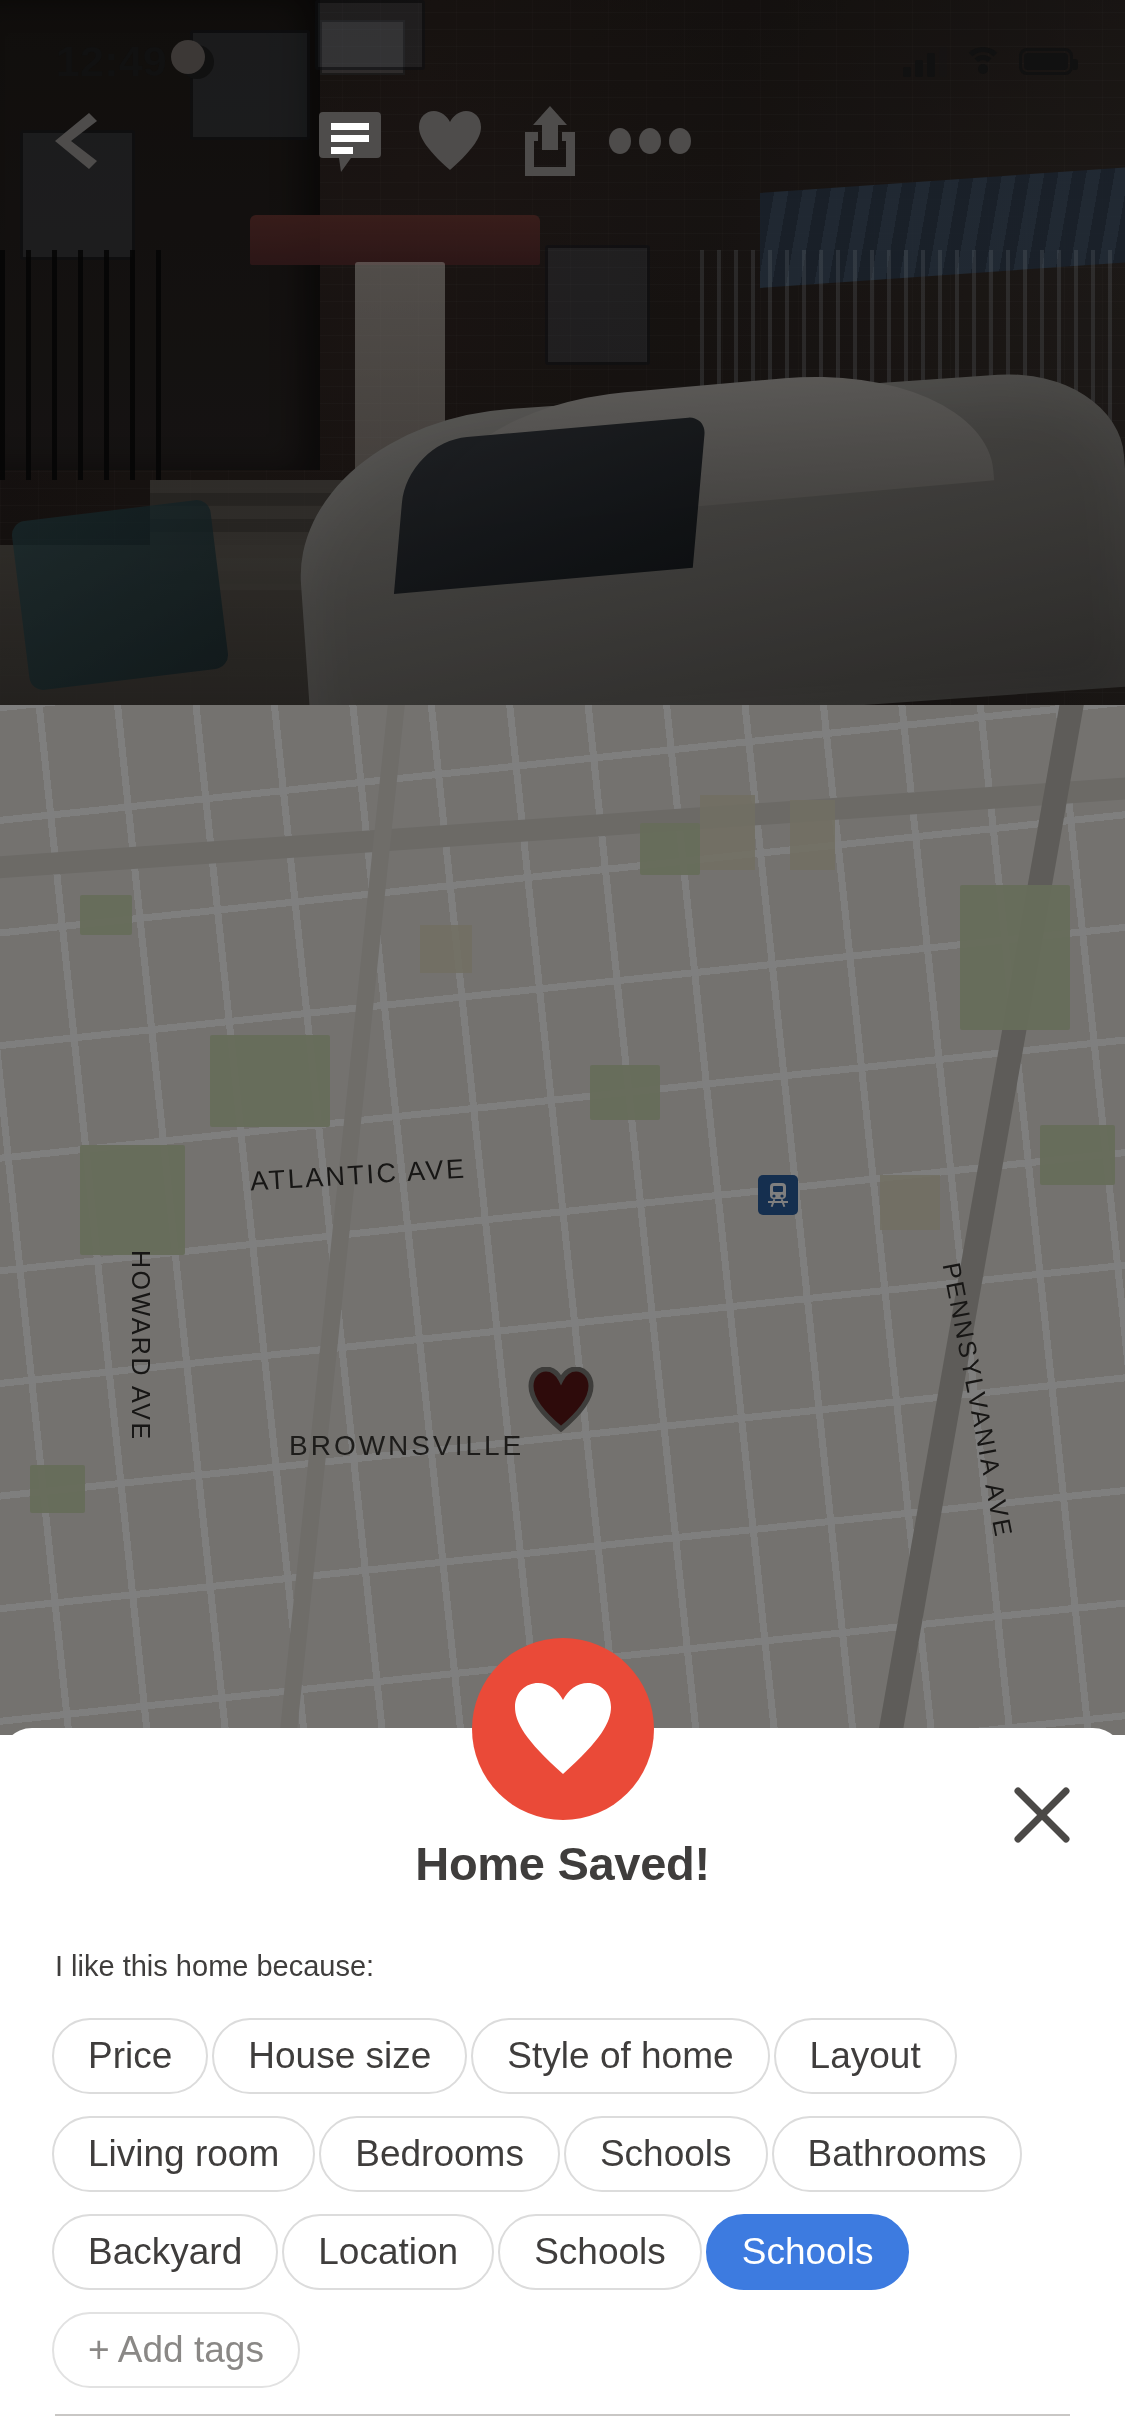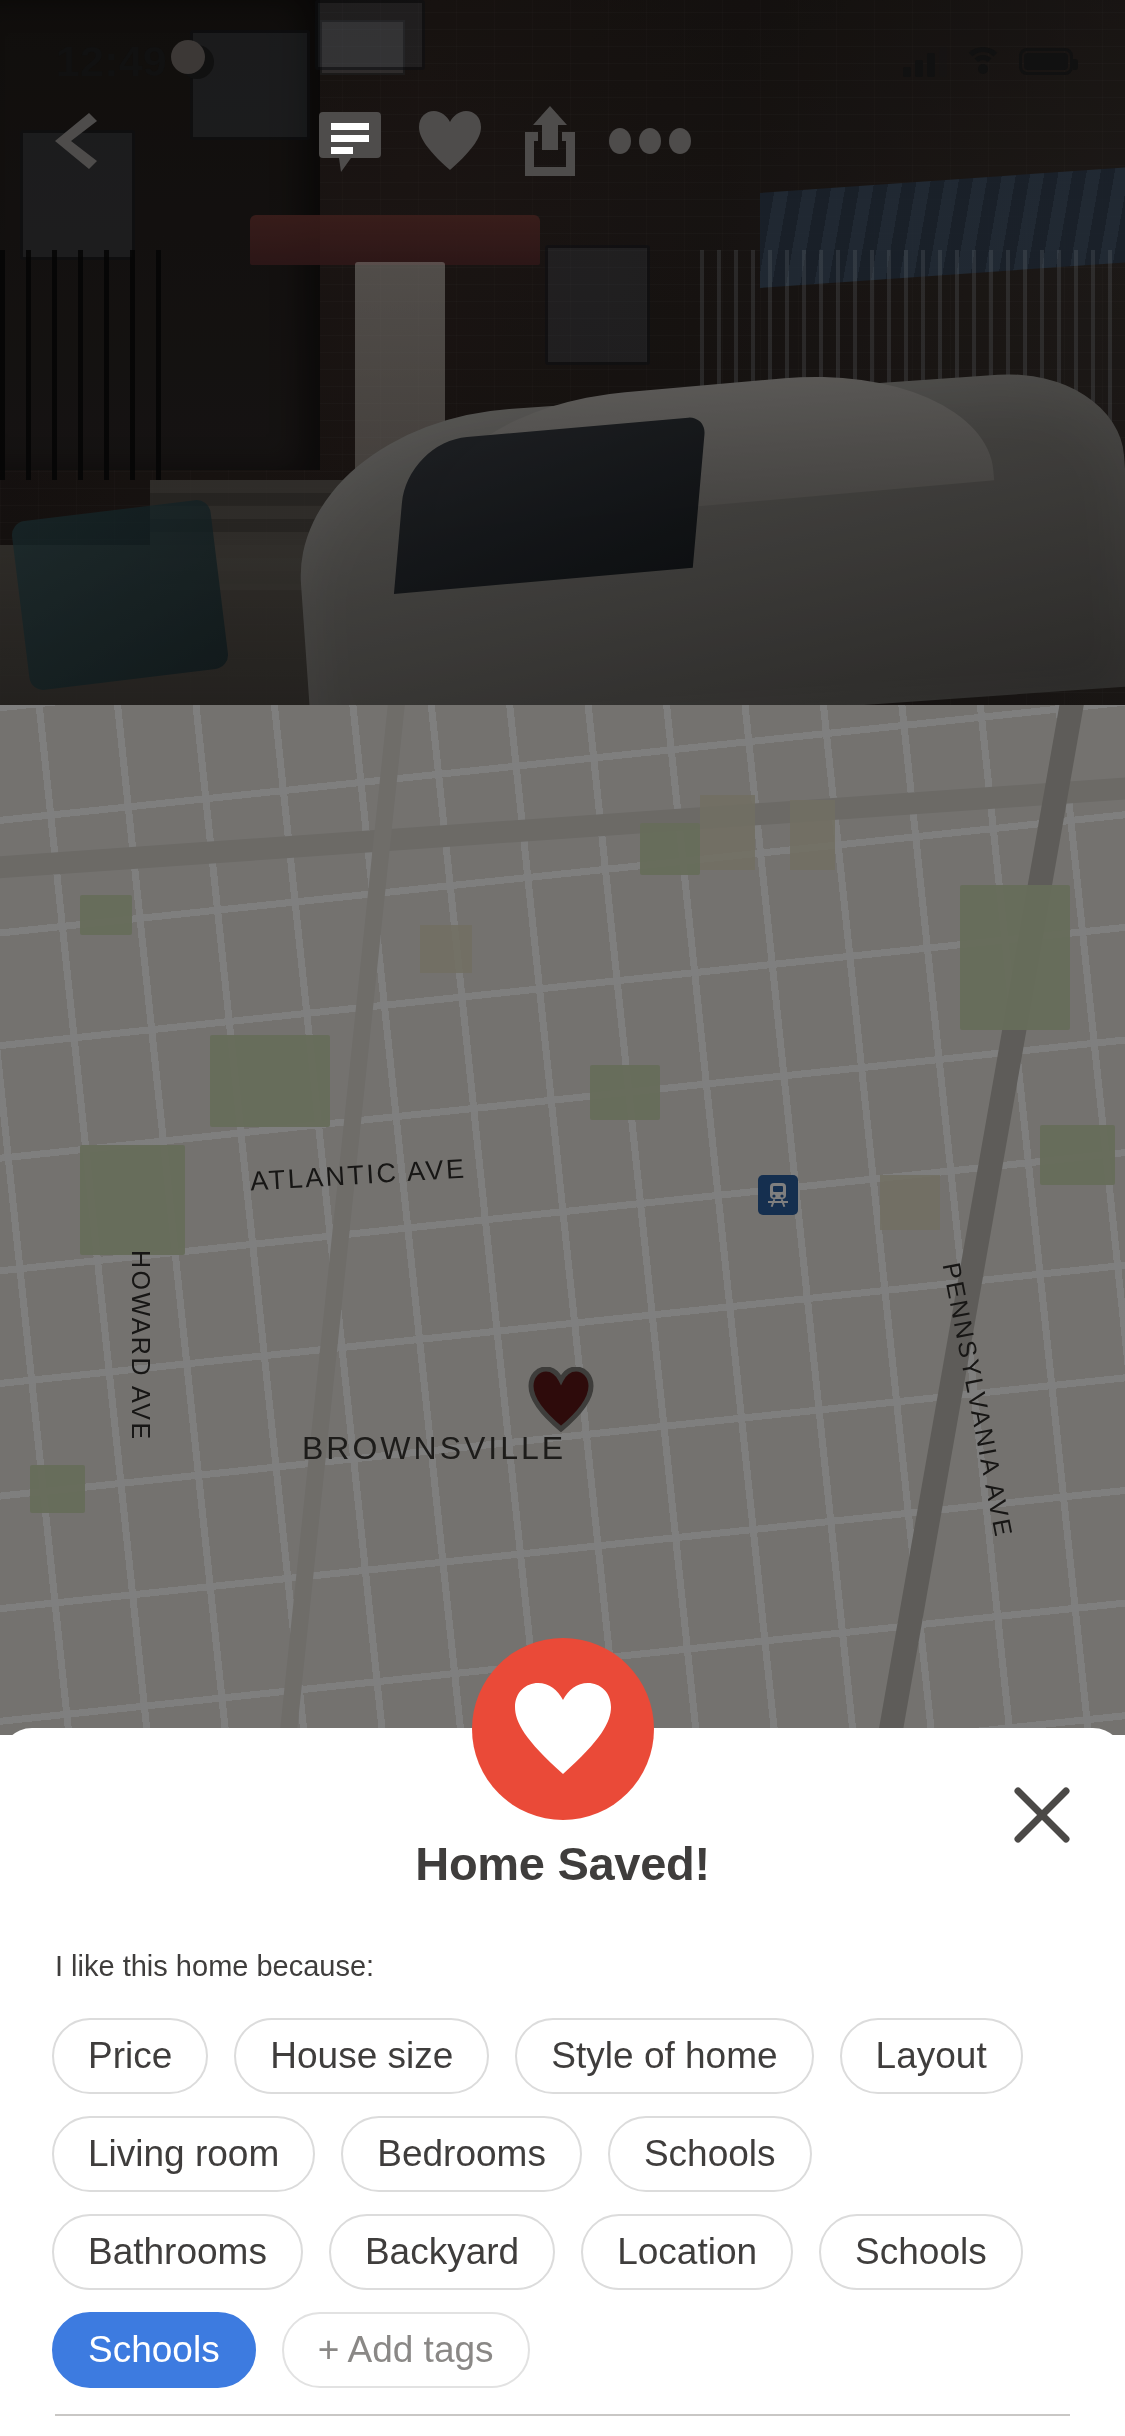--- a/index.html
+++ b/index.html
@@ -187,21 +187,21 @@
   .t2 { left:790px; top:95px;  width:45px; height:70px; }
   .t3 { left:420px; top:220px; width:52px; height:48px; }
   .t4 { left:880px; top:470px; width:60px; height:55px; }
   .maplabel {
     position:absolute; color:#2f2d2a; font-weight:500;
     letter-spacing:2.5px; white-space:nowrap;
   }
   #lbl-atlantic { left:250px; top:455px; font-size:27px; transform: rotate(-3.5deg); }
   #lbl-howard   { left:155px; top:545px; font-size:25px; transform: rotate(90deg); transform-origin: left top; }
   #lbl-penn     { left:965px; top:555px; font-size:25px; transform: rotate(79deg); transform-origin: left top; }
-  #lbl-hood     { left:302px; top:725px; font-size:32px; letter-spacing:3px; color:#3a3835; font-weight:500; }
+  #lbl-hood     { left:289px; top:725px; font-size:28px; letter-spacing:3px; color:#3a3835; font-weight:500; }
   #transit-icon {
     position:absolute; left:758px; top:470px; width:40px; height:40px;
     background:#2b5e9e; border-radius:5px; display:flex; align-items:center; justify-content:center;
   }
   #map-pin {
     position:absolute; left:528px; top:662px; width:66px; height:66px;
   }
   #map .dimmer { position:absolute; inset:0; background: rgba(0,0,0,.50); }
 
   
@@ -222,21 +222,21 @@
   #modal-title {
     position:absolute; top:108px; left:0; width:100%; text-align:center;
     font-size:47px; font-weight:bold; color:#3f3d3c; letter-spacing:-.3px;
   }
   #prompt-label {
     position:absolute; top:222px; left:55px;
     font-size:29px; color:#3f3d3c; font-weight:400;
   }
   #tags {
     position:absolute; top:290px; left:52px; width:1020px;
-    display:flex; flex-wrap:wrap; gap:22px 26px;
+    display:flex; flex-wrap:wrap; gap:22px 4px;
   }
   .tag {
     height:76px; padding:0 34px; border-radius:40px;
     border:2px solid #dcdcdc; background:#fff; color:#3f3d3c;
     font-size:37px; display:flex; align-items:center; justify-content:center;
     cursor:pointer; white-space:nowrap;
   }
   .tag.selected { background:#3d7be0; border-color:#3d7be0; color:#ffffff; }
   .tag.add { color:#8a8886; border-color:#e2e2e2; }
   #divider {

